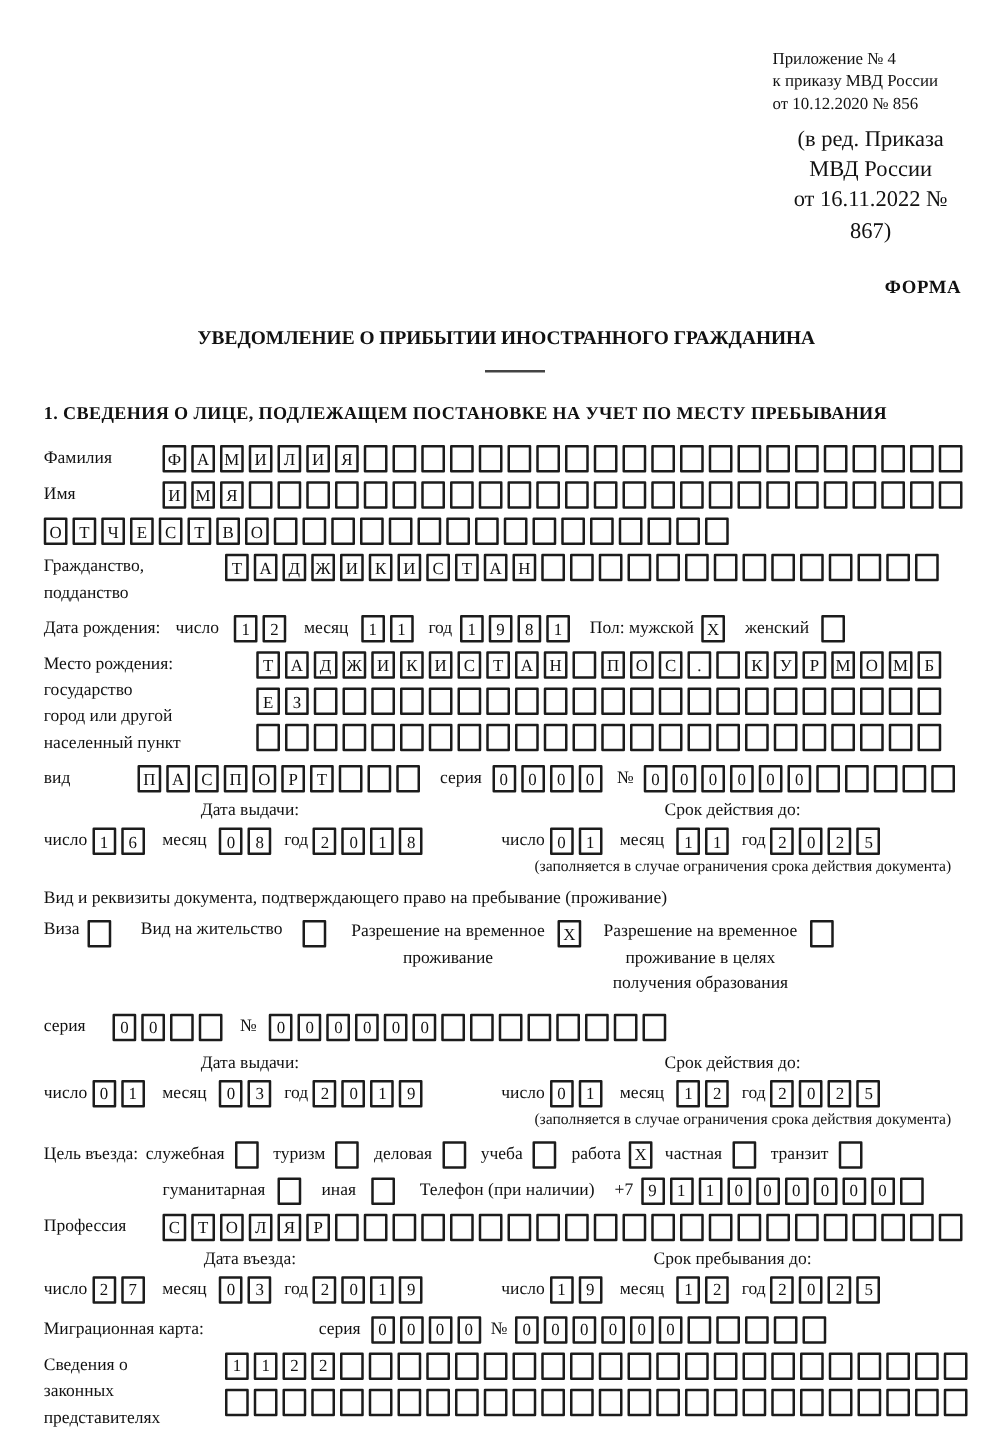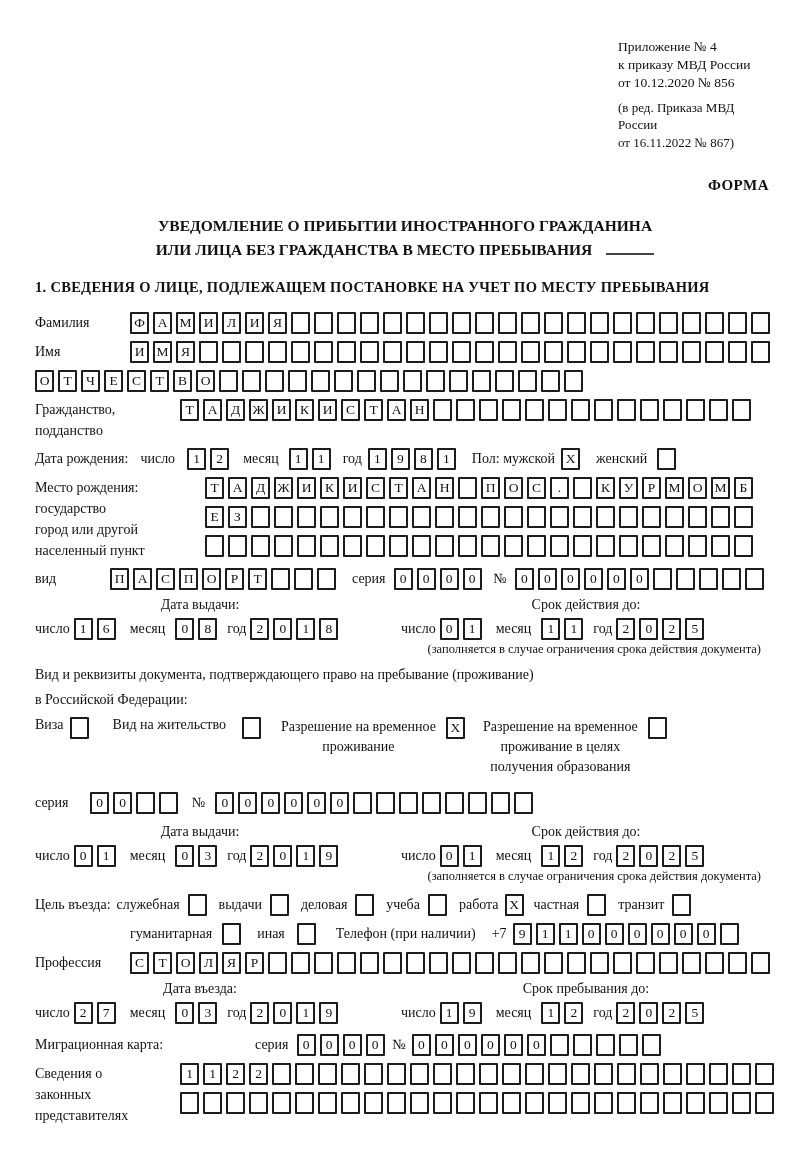--- a/index.html
+++ b/index.html
@@ -4,21 +4,21 @@
 <style>
   html,body{margin:0;padding:0;background:#fff;}
   .page{
     width:800px;min-height:1163px;box-sizing:border-box;
     padding:38px 25px 20px 35px;
     font-family:"Liberation Serif","DejaVu Serif",serif;
     color:#111;font-size:14px;background:#fff;
   }
   
   .appendix{margin-left:583px;font-size:13.5px;line-height:1.35;}
-  .appendix .edition{margin-top:6px;font-size:13px;}
+  .appendix .edition{margin-top:6px;font-size:18px;text-align:center;}
   .forma{text-align:right;padding-right:6px;font-weight:bold;font-size:15px;margin:26px 0 20px;letter-spacing:.5px;}
   .title{text-align:center;font-weight:bold;font-size:15.5px;line-height:1.5;}
   .blank-line{display:inline-block;width:48px;border-bottom:2px solid #444;margin-left:14px;}
   .sec1{font-weight:bold;font-size:14.5px;letter-spacing:.3px;margin:18px 0 16px;}
   
   .frow{display:flex;align-items:center;margin-bottom:7px;flex-wrap:nowrap;}
   .frow-top{align-items:flex-start;}
   .lbl{flex:none;font-size:14px;white-space:nowrap;}
   .w95{width:95px;}.w145{width:145px;}.w170{width:170px;}
   .ml4{margin-left:4px;}.ml6{margin-left:6px;}.ml8{margin-left:8px;}
@@ -60,21 +60,21 @@
       <div>(в ред. Приказа МВД России</div>
       <div>от 16.11.2022 № 867)</div>
     </div>
   </div>
 
   <div class="forma">ФОРМА</div>
 
   <div class="title">
     <div>УВЕДОМЛЕНИЕ О ПРИБЫТИИ ИНОСТРАННОГО ГРАЖДАНИНА</div>
     <div>
-      <span>ИЛИ ЛИЦА БЕЗ ГРАЖДАНСТВА В МЕСТО ПРЕБЫВАНИЯ</span><span class="blank-line"></span>
+      <span class="blank-line"></span>
     </div>
   </div>
 
   <div class="sec1">1. СВЕДЕНИЯ О ЛИЦЕ, ПОДЛЕЖАЩЕМ ПОСТАНОВКЕ НА УЧЕТ ПО МЕСТУ ПРЕБЫВАНИЯ</div>
 
   <div class="frow">
     <span class="lbl w95">Фамилия</span>
     <span class="cells">
         <span class="cell">Ф</span>
         <span class="cell">А</span>
@@ -402,21 +402,20 @@
             <span class="cell">0</span>
             <span class="cell">2</span>
             <span class="cell">5</span>
           </span>
       </div>
     </div>
   </div>
   <div class="date-note">(заполняется в случае ограничения срока действия документа)</div>
 
   <div class="intro-line">Вид и реквизиты документа, подтверждающего право на пребывание (проживание)</div>
-  <div class="intro-line">в Российской Федерации:</div>
 
   <div class="frow frow-top permit-row">
     <span class="lbl">Виза</span>
     <span class="cells ml6">
         <span class="cell"></span>
       </span>
     <span class="lbl ml20">Вид на жительство</span>
     <span class="cells ml16">
         <span class="cell"></span>
       </span>
@@ -511,21 +510,21 @@
     </div>
   </div>
   <div class="date-note">(заполняется в случае ограничения срока действия документа)</div>
 
   <div class="frow">
     <span class="lbl">Цель въезда:</span>
     <span class="lbl ml6">служебная</span>
     <span class="cells ml8">
         <span class="cell"></span>
       </span>
-    <span class="lbl ml8">выдачи</span>
+    <span class="lbl ml8">туризм</span>
     <span class="cells ml8">
         <span class="cell"></span>
       </span>
     <span class="lbl ml8">деловая</span>
     <span class="cells ml8">
         <span class="cell"></span>
       </span>
     <span class="lbl ml8">учеба</span>
     <span class="cells ml8">
         <span class="cell"></span>

